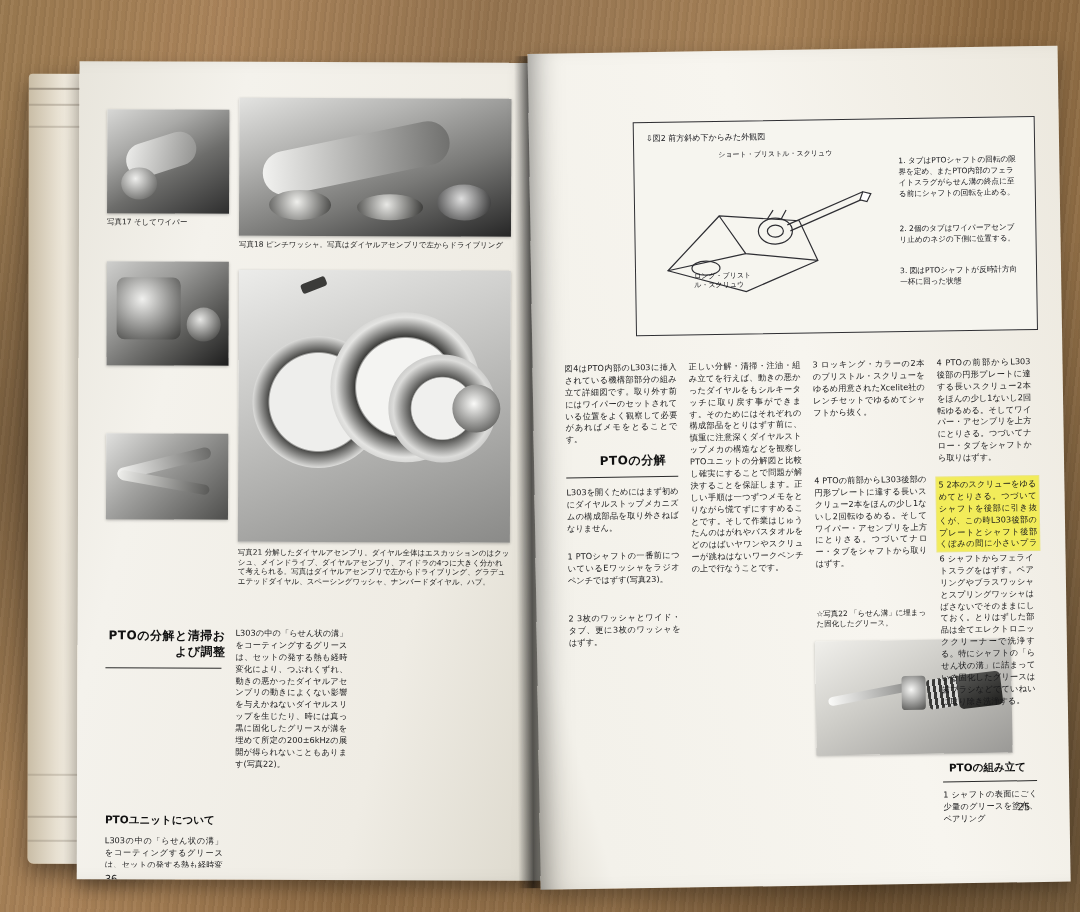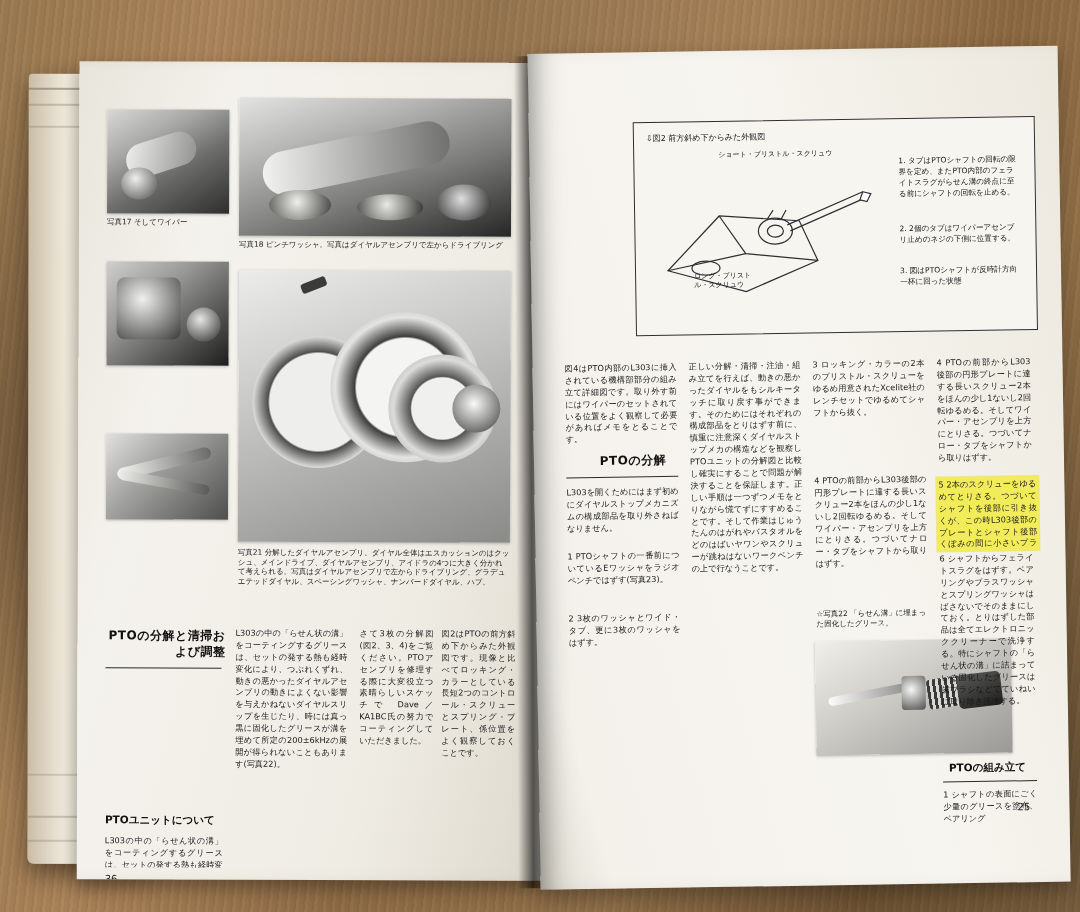--- a/index.html
+++ b/index.html
@@ -165,23 +165,21 @@
 
         <div class="head" style="left:28px;top:566px;width:120px;line-height:1.35;">PTOの分解と清掃および調整</div>
         <div class="rule" style="left:28px;top:606px;width:116px;"></div>
 
 
         <div class="subhead" style="left:28px;top:752px;width:130px;">PTOユニットについて</div>
         <div class="txt" style="left:28px;top:774px;width:118px;height:32px;overflow:hidden;">L303の中の「らせん状の溝」をコーティングするグリースは、セットの発する熱も経時変化により、つぶれくずれ、動きの悪かったダイヤルアセンブリの動きによくない影響を与えかねないダイヤルスリップを生じたり、時には真っ黒に固化したグリースが溝を埋めて所定の200±6kHzの展開が得られないこともあります(写真22)。</div>
 
         <div class="txt" style="left:158px;top:566px;width:112px;height:240px;overflow:hidden;">L303の中の「らせん状の溝」をコーティングするグリースは、セットの発する熱も経時変化により、つぶれくずれ、動きの悪かったダイヤルアセンブリの動きによくない影響を与えかねないダイヤルスリップを生じたり、時には真っ黒に固化したグリースが溝を埋めて所定の200±6kHzの展開が得られないこともあります(写真22)。</div>
 
-        <div class="txt" style="left:282px;top:566px;width:74px;height:240px;overflow:hidden;">さて3枚の分解図(図2、3、4)をご覧ください。PTOアセンブリを修理する際に大変役立つ素晴らしいスケッチで Dave／KA1BC氏の努力でコーティングしていただきました。</div>
-
-        <div class="txt" style="left:364px;top:566px;width:74px;height:240px;overflow:hidden;">図2はPTOの前方斜め下からみた外観図です。現像と比べてロッキング・カラーとしている長短2つのコントロール・スクリューとスプリング・プレート、係位置をよく観察しておくことです。</div>
+
 
         <div class="pageno" style="left:28px;top:812px;">36</div>
       </div>
     </div>
 
     <div class="gutter"></div>
 
     <div class="right-page">
       <div class="page-inner">
 

